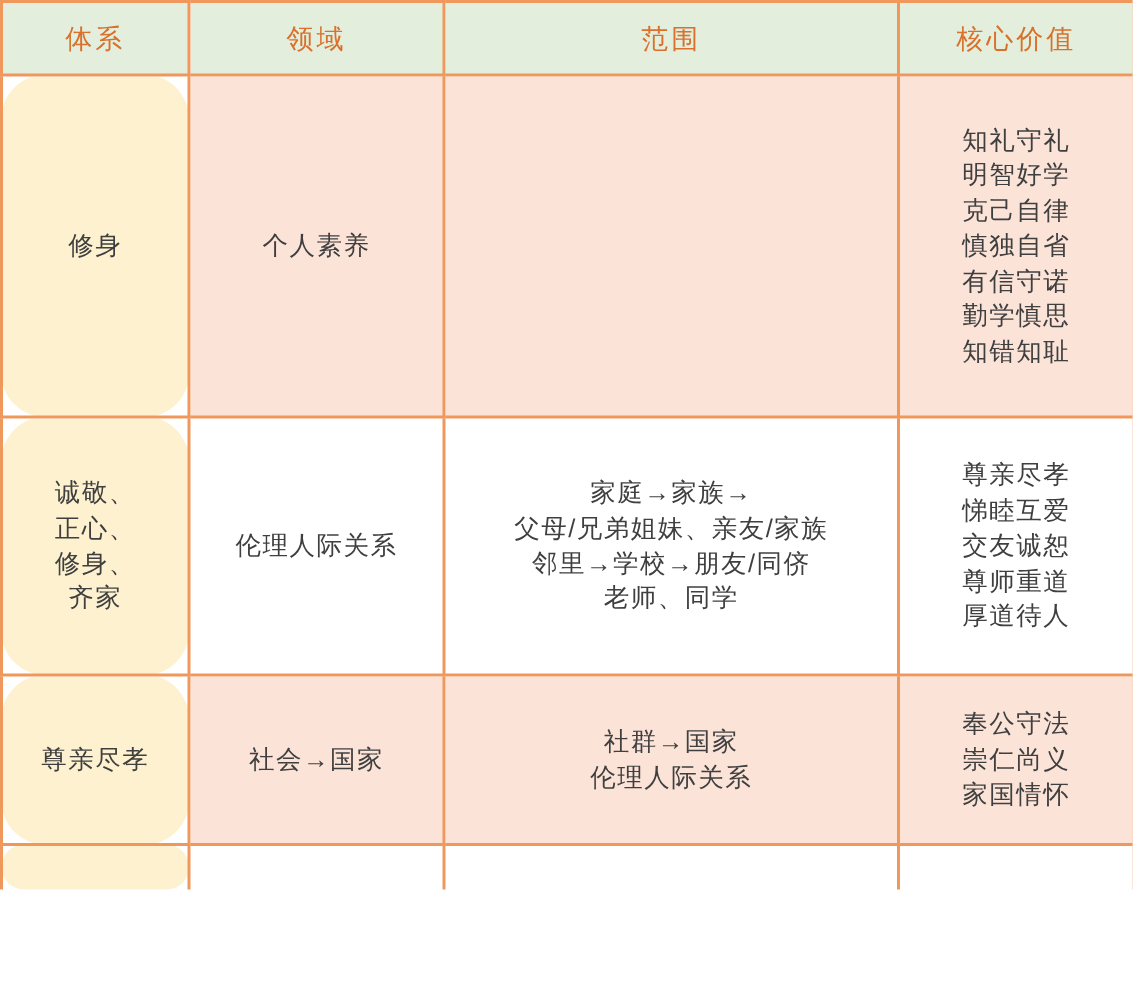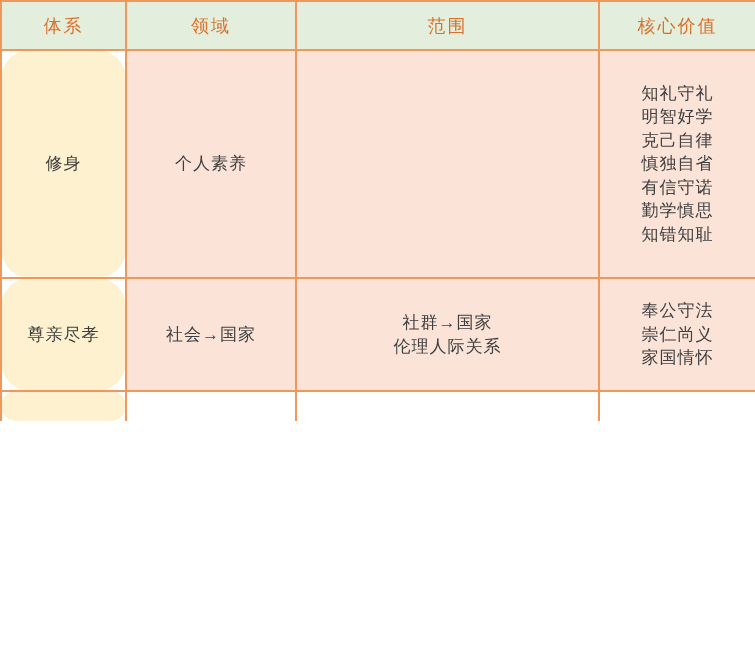--- a/index.html
+++ b/index.html
@@ -83,20 +83,36 @@
         <td class="data-cell">个人素养</td>
         <td class="data-cell"></td>
         <td class="data-cell">知礼守礼
 明智好学
 克己自律
 慎独自省
 有信守诺
 勤学慎思
 知错知耻</td>
       </tr>
+      <tr class="r1 tint-white">
+        <td class="system-cell">诚敬、
+正心、
+修身、
+齐家</td>
+        <td class="data-cell">伦理人际关系</td>
+        <td class="data-cell">家庭→家族→
+父母/兄弟姐妹、亲友/家族
+邻里→学校→朋友/同侪
+老师、同学</td>
+        <td class="data-cell">尊亲尽孝
+悌睦互爱
+交友诚恕
+尊师重道
+厚道待人</td>
+      </tr>
       <tr class="r2 tint-pink">
         <td class="system-cell">尊亲尽孝</td>
         <td class="data-cell">社会→国家</td>
         <td class="data-cell">社群→国家
 伦理人际关系</td>
         <td class="data-cell">奉公守法
 崇仁尚义
 家国情怀</td>
       </tr>
       <tr class="r-cut tint-white">

